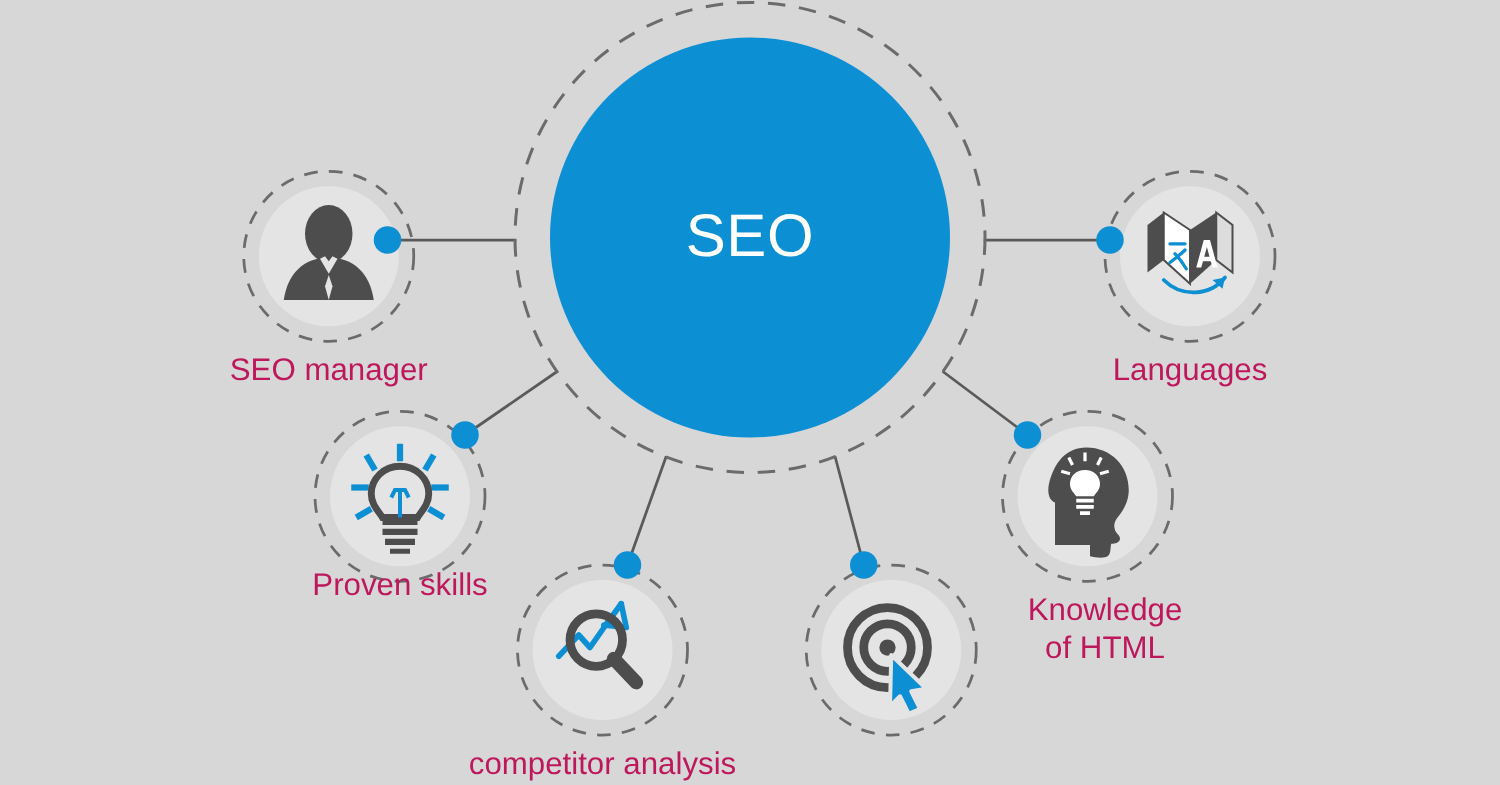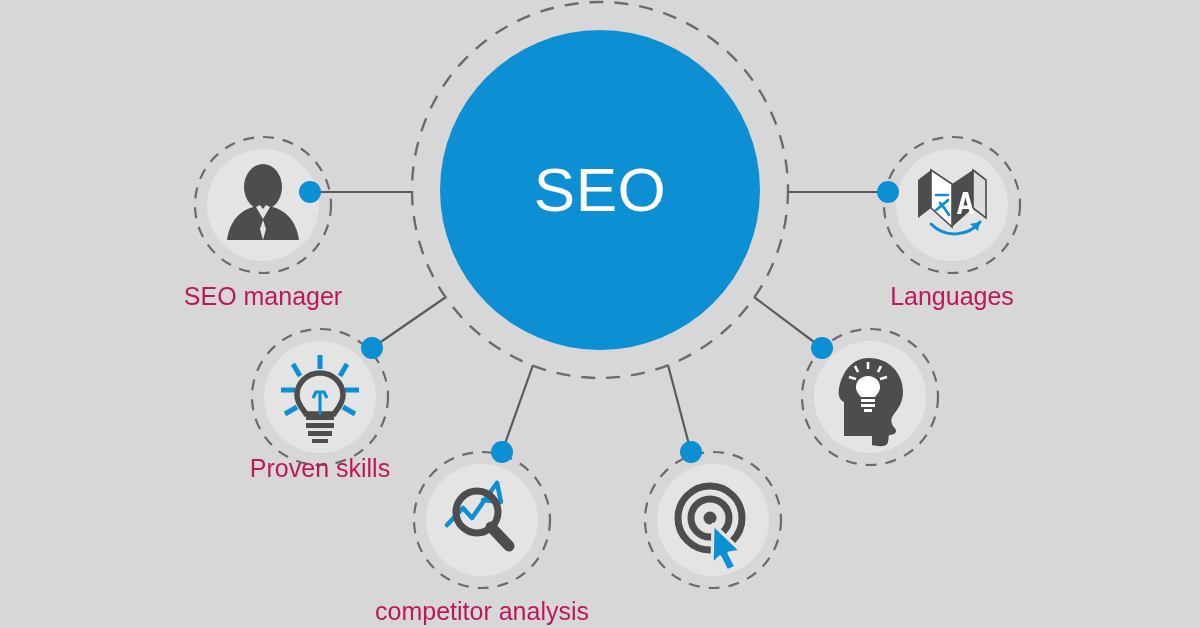--- a/index.html
+++ b/index.html
@@ -35,21 +35,21 @@
     line-height: 30px;
     white-space: pre;
     text-align: center;
     transform: translateX(-50%);
     letter-spacing: 0px;
   }
   .center-title {
     position: absolute;
     color: #ffffff;
     font-family: "Liberation Sans", sans-serif;
-    font-size: 62px;
+    font-size: 48px;
     line-height: 70px;
     font-weight: 400;
     text-align: center;
     white-space: pre;
     transform: translate(-50%, -50%);
     letter-spacing: 0.5px;
   }
 </style>
 </head>
 <body>
@@ -227,16 +227,17 @@
 
   <div class="center-title" style="left:600px; top:190px;"><span>SEO</span><br></div>
 
   <div class="node-label" style="left:263px; top:281px;"><span>SEO manager</span></div>
 
   <div class="node-label" style="left:320px; top:453px;"><span>Proven skills</span></div>
 
   <div class="node-label" style="left:482px; top:596px;"><span>competitor analysis</span></div>
 
 
+  <div class="node-label" style="left:884px; top:473px;"><span>Knowledge</span><br><span>of HTML</span></div>
 
   <div class="node-label" style="left:952px; top:281px;"><span>Languages</span></div>
 
 </div>
 
 </body></html>

